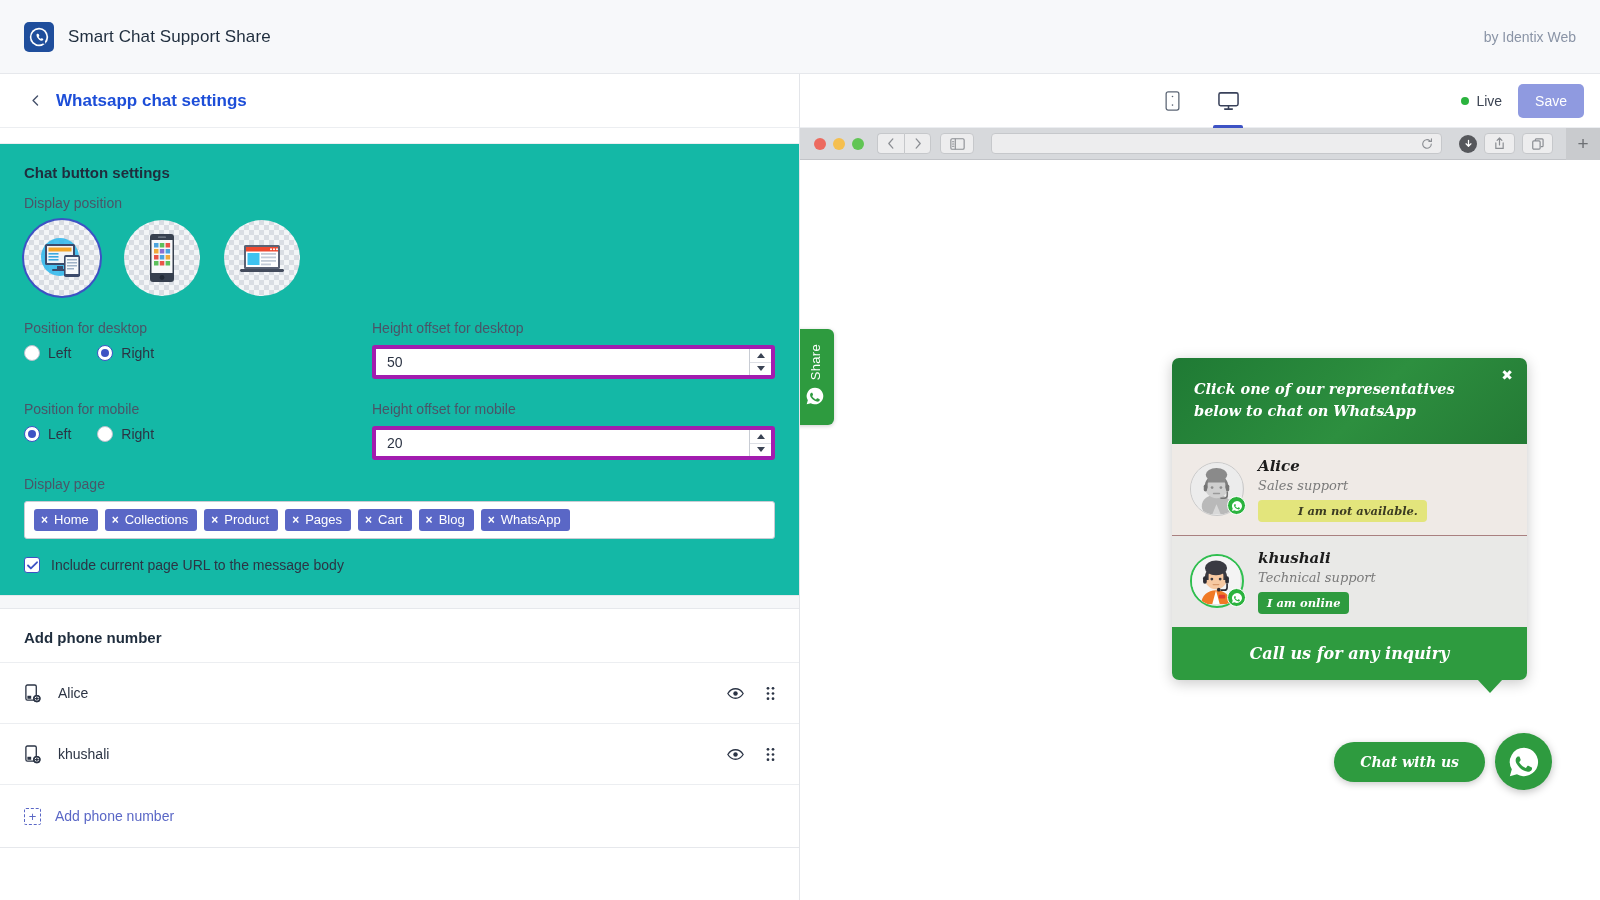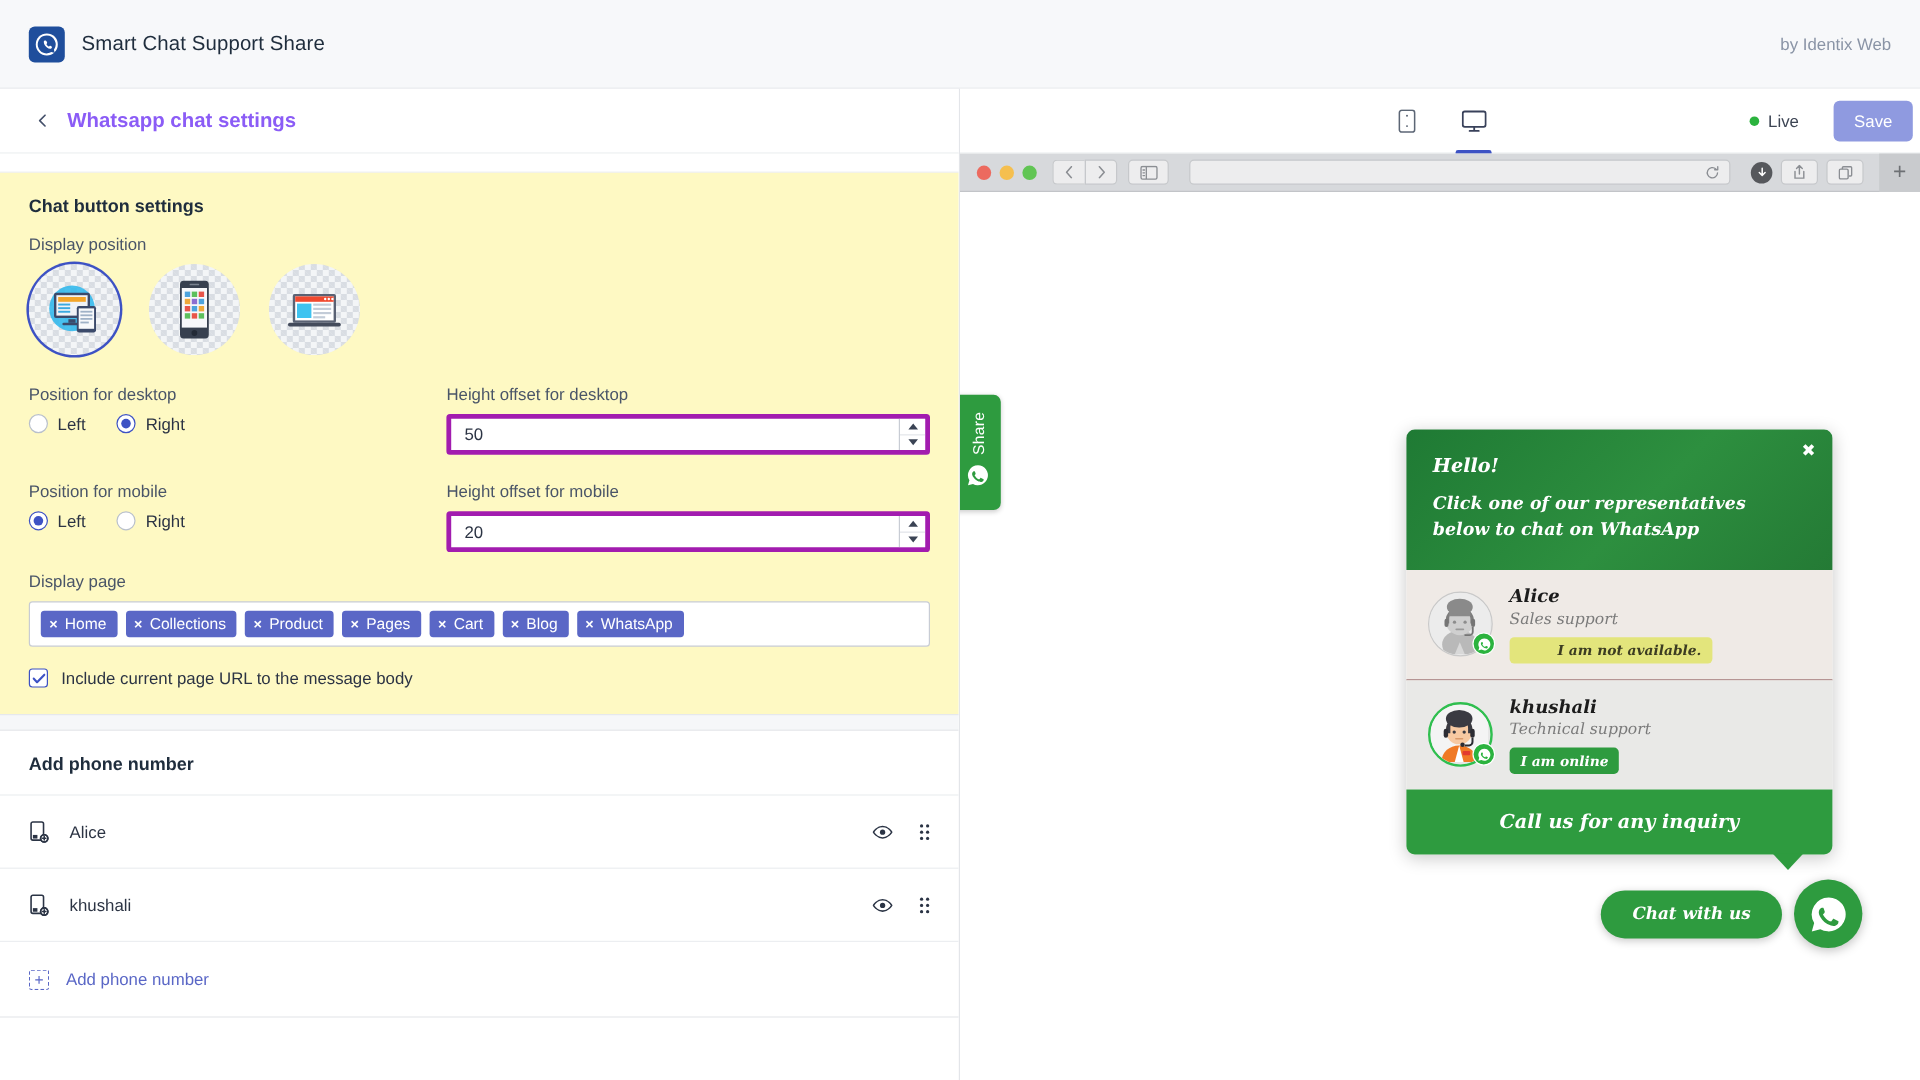--- a/index.html
+++ b/index.html
@@ -52,29 +52,29 @@
     padding: 0 24px;
     border-bottom: 1px solid #eceef1;
     background: #fff;
   }
   .back-chevron {
     width: 22px; height: 22px; flex: none;
     display: flex; align-items: center; justify-content: center;
     color: #44506a; cursor: pointer;
   }
   .page-title {
-    font-size: 17px; font-weight: bold; color: #8b5cf6;
+    font-size: 17px; font-weight: bold; color: #1d4ed8;
     margin-left: 10px;
   }
 
   .scroll-body { height: 772px; overflow: hidden; position: relative; }
   .thin-sep { height: 16px; border-bottom: 1px solid #eceef1; background:#fff;}
 
   
-  .section { padding: 20px 24px 22px 24px; background: #fef9c3; }
+  .section { padding: 20px 24px 22px 24px; background: #14b8a6; }
   .section-title {
     font-size: 15px; font-weight: bold; color: #1f2d3d;
     margin-bottom: 14px;
   }
   .field-label { font-size: 14px; color: #4a5568; margin-bottom: 9px; }
 
   
   .thumb-row { display: flex; gap: 24px; margin-bottom: 24px; }
   .thumb {
     width: 76px; height: 76px; border-radius: 50%;
@@ -199,22 +199,22 @@
   .device-tab {
     width: 36px; height: 54px; display: flex; align-items: center; justify-content: center;
     cursor: pointer; color: #5c6675; position: relative;
   }
   .device-tab.active { color: #39415a; }
   .device-tab.active::after {
     content: ""; position: absolute; bottom: 0; left: 3px; right: 3px;
     height: 3px; background: #3d52c4; border-radius: 2px 2px 0 0;
   }
   .preview-right-ctrl {
-    position: absolute; right: 6px; top: 0; height: 54px;
-    display: flex; align-items: center; gap: 29px;
+    position: absolute; right: 16px; top: 0; height: 54px;
+    display: flex; align-items: center; gap: 16px;
   }
   .live-chip { display: flex; align-items: center; gap: 7px; }
   .live-dot { width: 8px; height: 8px; border-radius: 50%; background: #2bb33e; }
   .live-text { font-size: 14px; color: #3c4453; }
   .save-btn {
     background: #8f9ae0; color: #fff; border: none; border-radius: 5px;
     font-size: 14px; padding: 9px 17px; cursor: pointer;
     font-family: "Liberation Sans", sans-serif;
   }
 
@@ -724,21 +724,20 @@
           <svg width="20" height="20" viewBox="0 0 24 24">
             <path d="M12 2a10 10 0 0 0-8.6 15.1L2 22l5-1.3A10 10 0 1 0 12 2z" fill="#ffffff"></path>
             <path d="M9 8.6c-.2-.5-.4-.5-.6-.5h-.5c-.2 0-.5.1-.8.4-.3.3-1 1-1 2.4s1 2.8 1.2 3c.1.2 2 3.1 4.9 4.2 2.4.9 2.9.7 3.4.7.5-.1 1.6-.7 1.9-1.4.2-.7.2-1.2.2-1.4-.1-.1-.3-.2-.6-.3l-2-1c-.3-.1-.5-.2-.7.1l-.9 1.2c-.2.2-.3.2-.6.1-.3-.2-1.3-.5-2.5-1.6-.9-.8-1.5-1.8-1.7-2.1-.2-.3 0-.5.1-.6l.5-.5c.1-.2.2-.3.3-.5.1-.2 0-.4 0-.5L9 8.6z" fill="#2e9b3f"></path>
           </svg>
         </span>
       </div>
 
       <div class="wa-widget">
         <div class="wa-head">
           <div class="wa-close">✖</div>
-          <div class="wa-script wa-hello">Hello!</div>
           <div class="wa-script wa-sub">Click one of our representatives below to chat on WhatsApp</div>
         </div>
 
         <div class="wa-agent a1">
           <div class="avatar-wrap">
             <div class="avatar">
               <svg width="51" height="51" viewBox="0 0 52 52">
                 <rect width="52" height="52" fill="#ececec"></rect>
                 <ellipse cx="26" cy="44" rx="15" ry="12" fill="#b9b9b9"></ellipse>
                 <path d="M26 42l-5 12h10l-5-12z" fill="#d8d8d8"></path>

